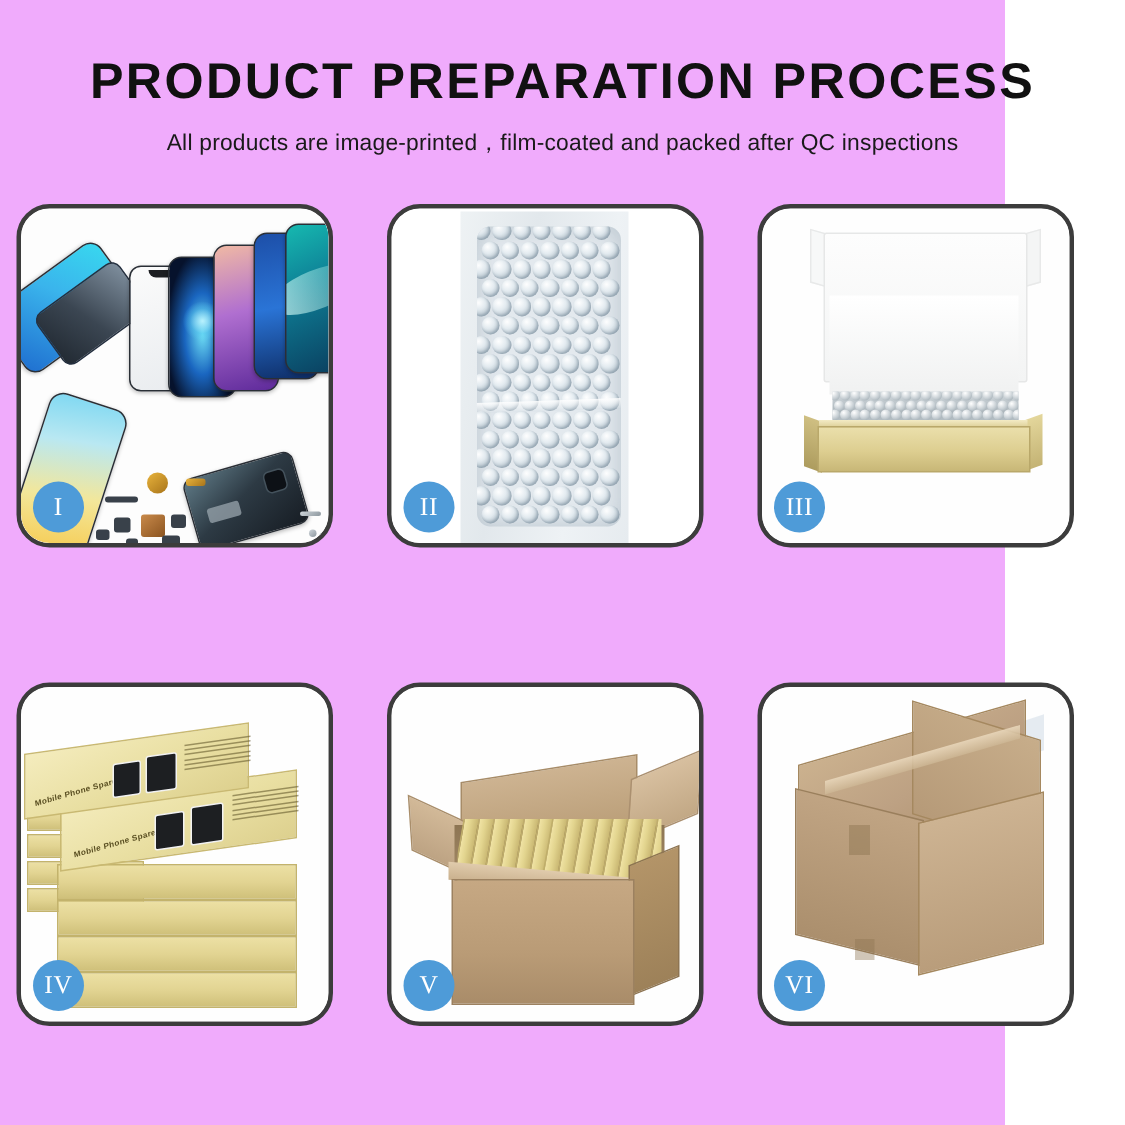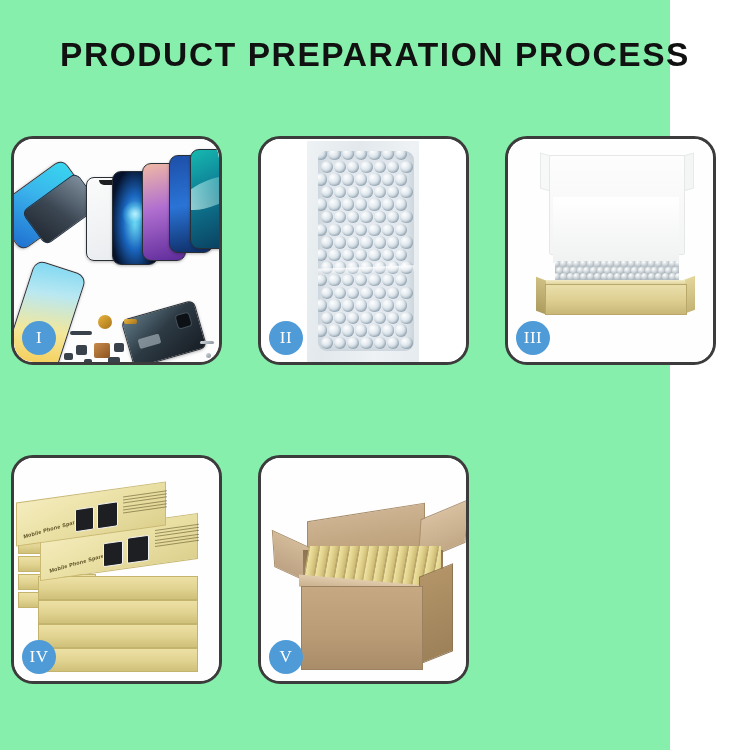--- a/index.html
+++ b/index.html
@@ -11,21 +11,21 @@
     width: 750px;
     height: 750px;
     font-family: "Liberation Sans", sans-serif;
     overflow: hidden;
     position: relative;
   }
   .page {
     width: 670px;
     height: 750px;
     position: relative;
-    background: #86efac;
+    background: #f0abfc;
   }
 
   
   .header {
     position: absolute;
     top: 0; left: 0;
     width: 750px;
     text-align: center;
   }
   .title {
@@ -403,20 +403,21 @@
     transform: skewY(-18deg);
   }
 </style>
 </head>
 <body>
 
 <div class="page">
 
   <div class="header">
     <h1 class="title">PRODUCT PREPARATION PROCESS</h1>
+    <p class="subtitle">All products are image-printed，film-coated and packed after QC inspections</p>
   </div>
 
   <div class="grid">
 
     <div class="row row-1">
 
       <div class="panel c0">
         <div class="panel-inner">
           <div class="p1-bg"></div>
 
@@ -745,15 +746,29 @@
               <div class="c5-bar" style="left: 118.8px;"></div>
               <div class="c5-bar" style="left: 128.7px;"></div>
             </div>
           <div class="c5-flap-frontlip"></div>
           <div class="c5-side"></div>
           <div class="c5-front"></div>
         </div>
         <div class="badge">V</div>
       </div>
 
+      <div class="panel c2">
+        <div class="panel-inner">
+          <div class="b6-bg"></div>
+          <div class="c6-shadow"></div>
+          <div class="c6-top"></div>
+          <div class="c6-top2"></div>
+          <div class="c6-tape"></div>
+          <div class="c6-left"></div>
+          <div class="c6-right"></div>
+          <div class="c6-seam"></div>
+          <div class="c6-seam2"></div>
+        </div>
+        <div class="badge">VI</div>
+      </div>
     </div>
   </div>
 </div>
 
 </body></html>

